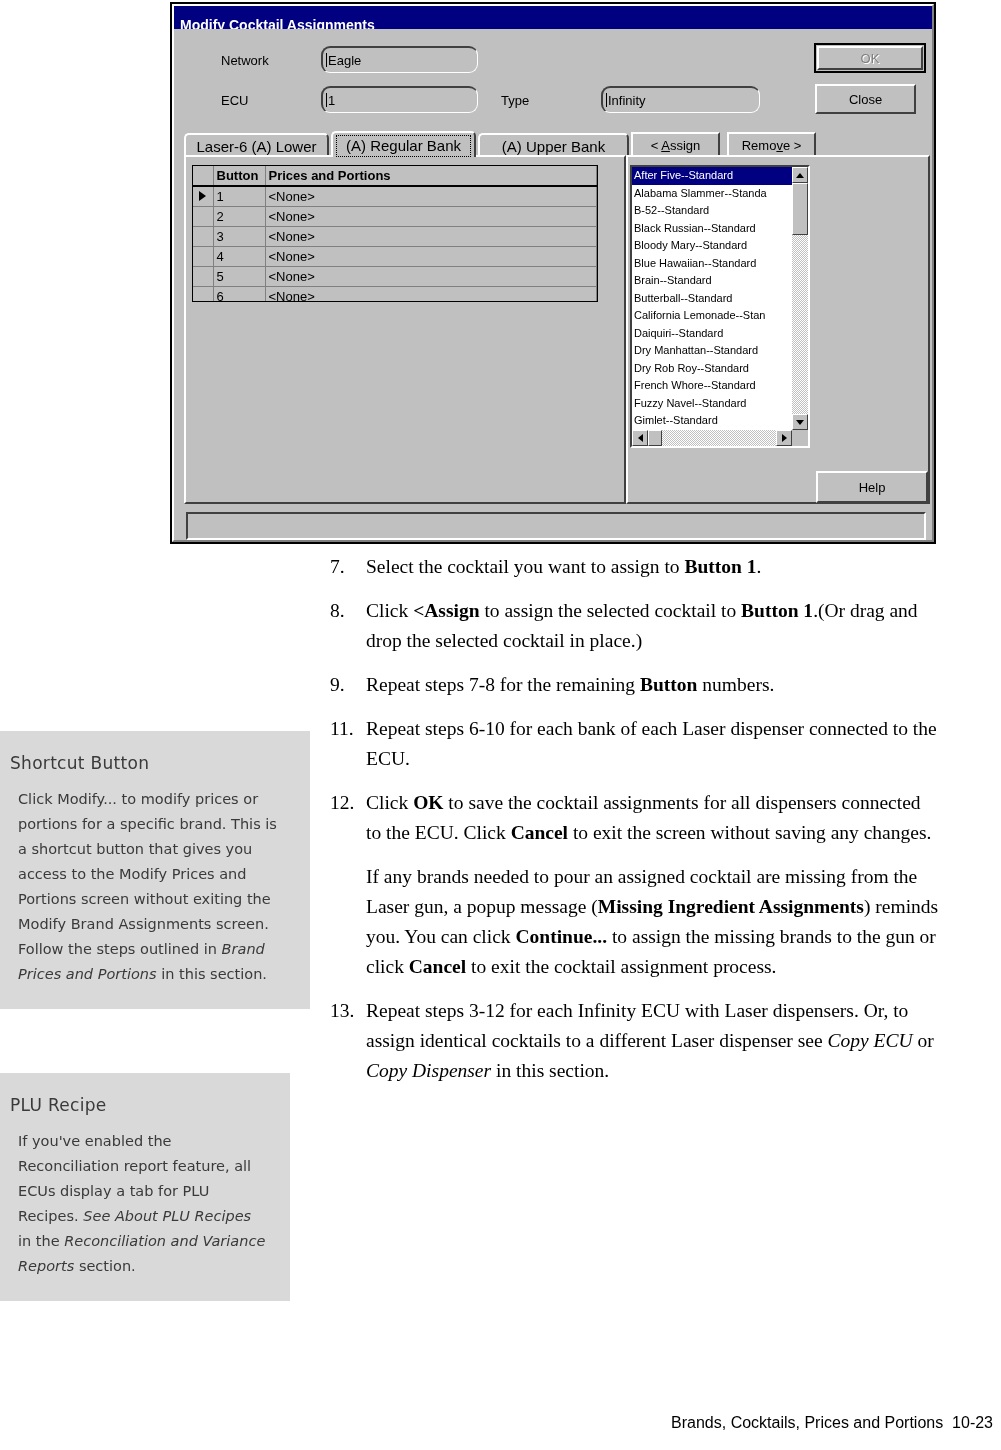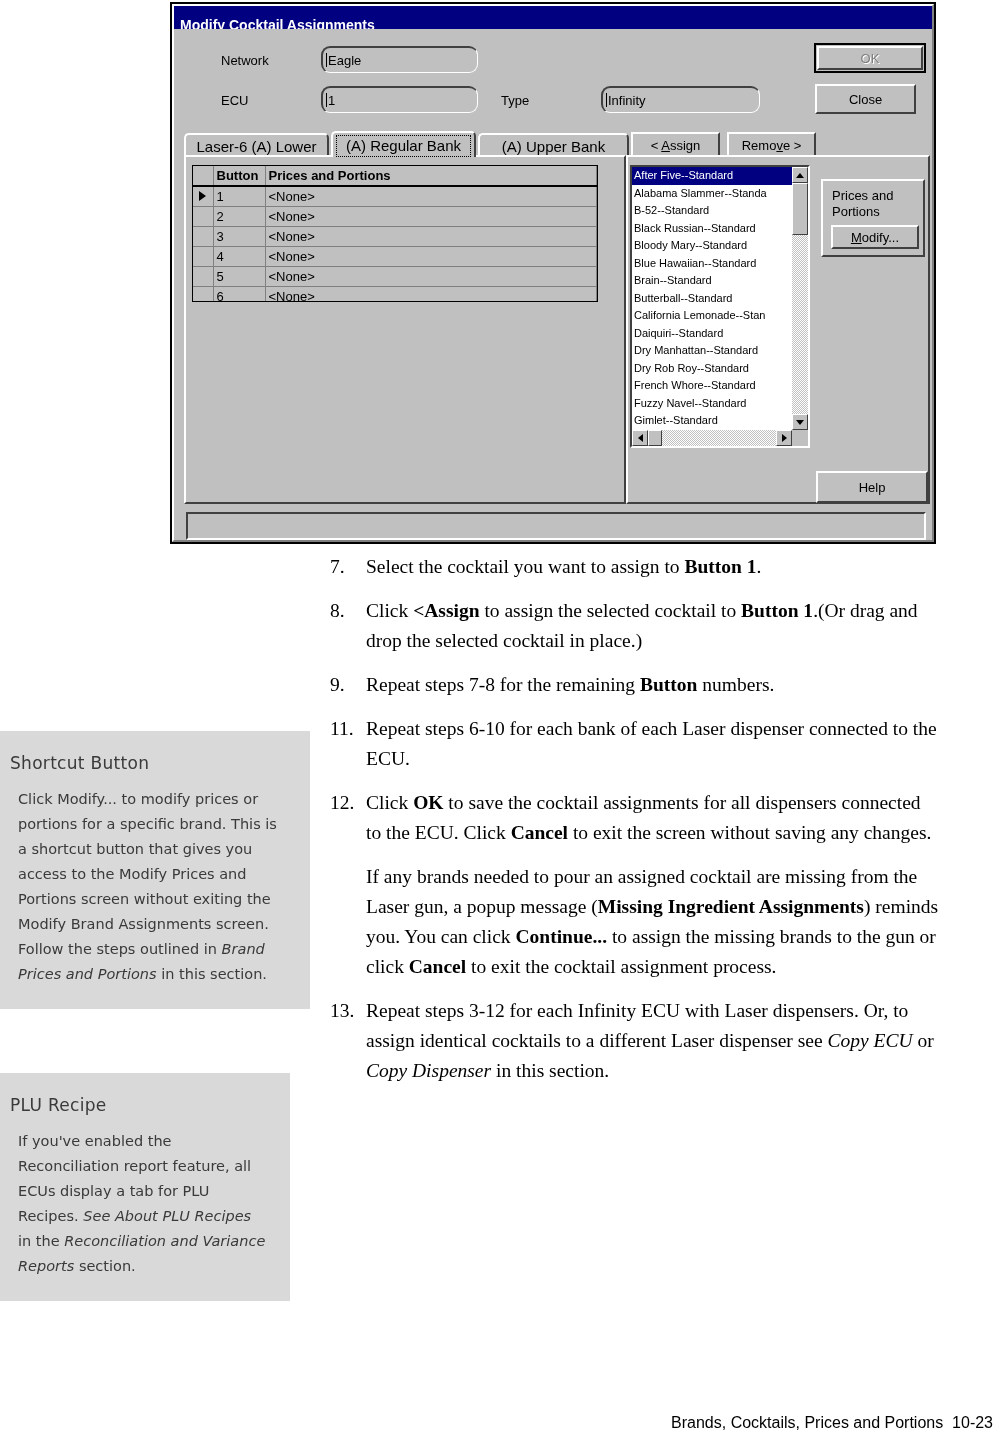--- a/index.html
+++ b/index.html
@@ -519,29 +519,20 @@
               <span class="arrow-lt"></span>
             </div>
             <div class="sb-thumb" style="left:16px; top:0; width:14px; height:16px;"></div>
             <div class="sb-btn" style="left:144px; top:0; width:16px; height:16px;">
               <span class="arrow-rt"></span>
             </div>
           </div>
           <div style="position:absolute;right:0;bottom:0;width:16px;height:16px;background:#c0c0c0;"></div>
         </div>
 
-        <div class="groupbox" style="left:193px; top:22px; width:104px; height:78px;">
-          <div class="gb-text" style="left:9px; top:7px;">
-            <div>Prices and</div>
-            <div>Portions</div>
-          </div>
-          <div class="btn" style="left:8px; top:44px; width:88px; height:24px;">
-            <span class="lbl"><span class="ul">M</span><span>odify...</span></span>
-          </div>
-        </div>
 
         <div class="btn" style="left:188px; top:314px; width:112px; height:32px;">
           <span class="lbl">Help</span>
         </div>
       </div>
 
       <div class="status-bar" style="left:12px; top:483px; width:740px; height:28px;">
         <span style="position:absolute;left:4px;top:5px;font-size:12px;color:#000;"></span>
       </div>
 

